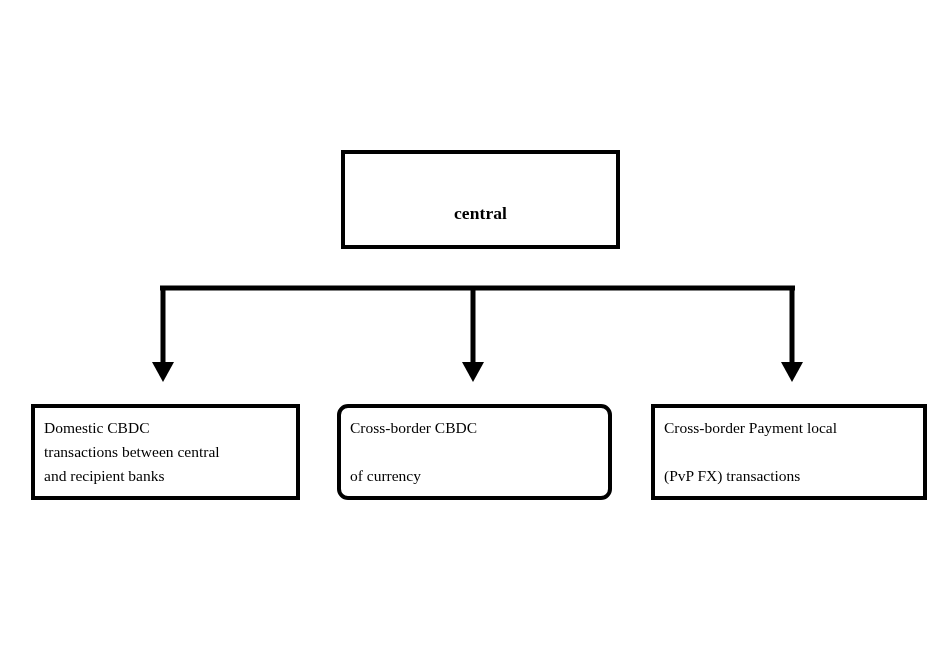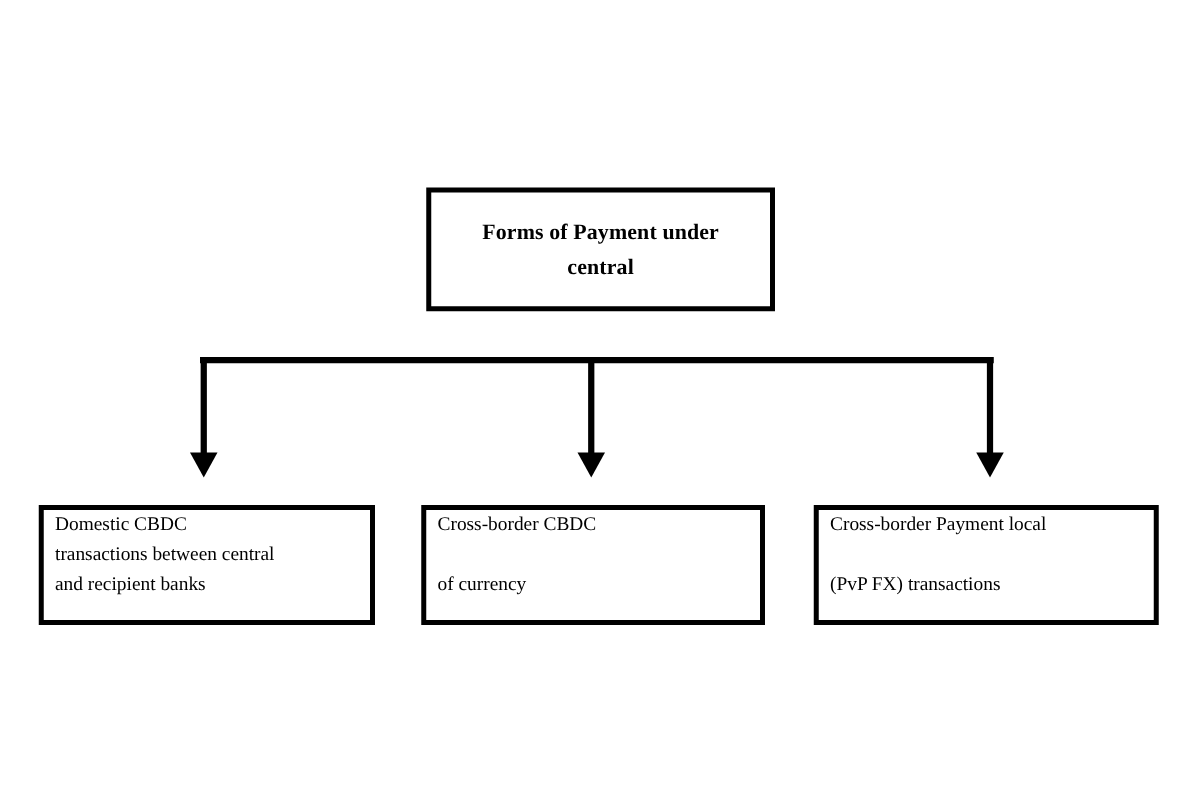--- a/index.html
+++ b/index.html
@@ -45,32 +45,33 @@
     line-height: 1.55;
     text-align: center;
     letter-spacing: 0.1px;
     padding: 0 10px;
   }
 
   .node-leaf {
     top: 404px;
     height: 96px;
     display: flex;
+    align-items: center;
   }
 
   .node-leaf .node-text {
     font-size: 15.5px;
     line-height: 1.56;
     text-align: left;
     padding: 0 0 0 9px;
     width: 100%;
   }
 
   .node-leaf-1 { left: 31px;  width: 269px; }
-  .node-leaf-2 { left: 337px; width: 275px; }
+  .node-leaf-2 { left: 337px; width: 275px; border-radius: 11px; }
   .node-leaf-3 { left: 651px; width: 276px; }
 
   
   #connectors {
     position: absolute;
     left: 0;
     top: 0;
     width: 951px;
     height: 649px;
     pointer-events: none;
@@ -90,21 +91,21 @@
 
     <line x1="473" y1="286" x2="473" y2="366" stroke="#000000" stroke-width="5"></line>
     <polygon points="473,382 462,362 484,362" fill="#000000"></polygon>
 
     <line x1="792" y1="286" x2="792" y2="366" stroke="#000000" stroke-width="5"></line>
     <polygon points="792,382 781,362 803,362" fill="#000000"></polygon>
   </svg>
 
   <div class="node node-title">
     <div class="node-text">
-      <span>Forms of Payment under</span><br>
+      <br>
       <span>central</span>
     </div>
   </div>
 
   <div class="node node-leaf node-leaf-1">
     <div class="node-text">
       <span>Domestic CBDC</span><br>
       <span>transactions between central</span><br>
       <span>and recipient banks</span>
     </div>

